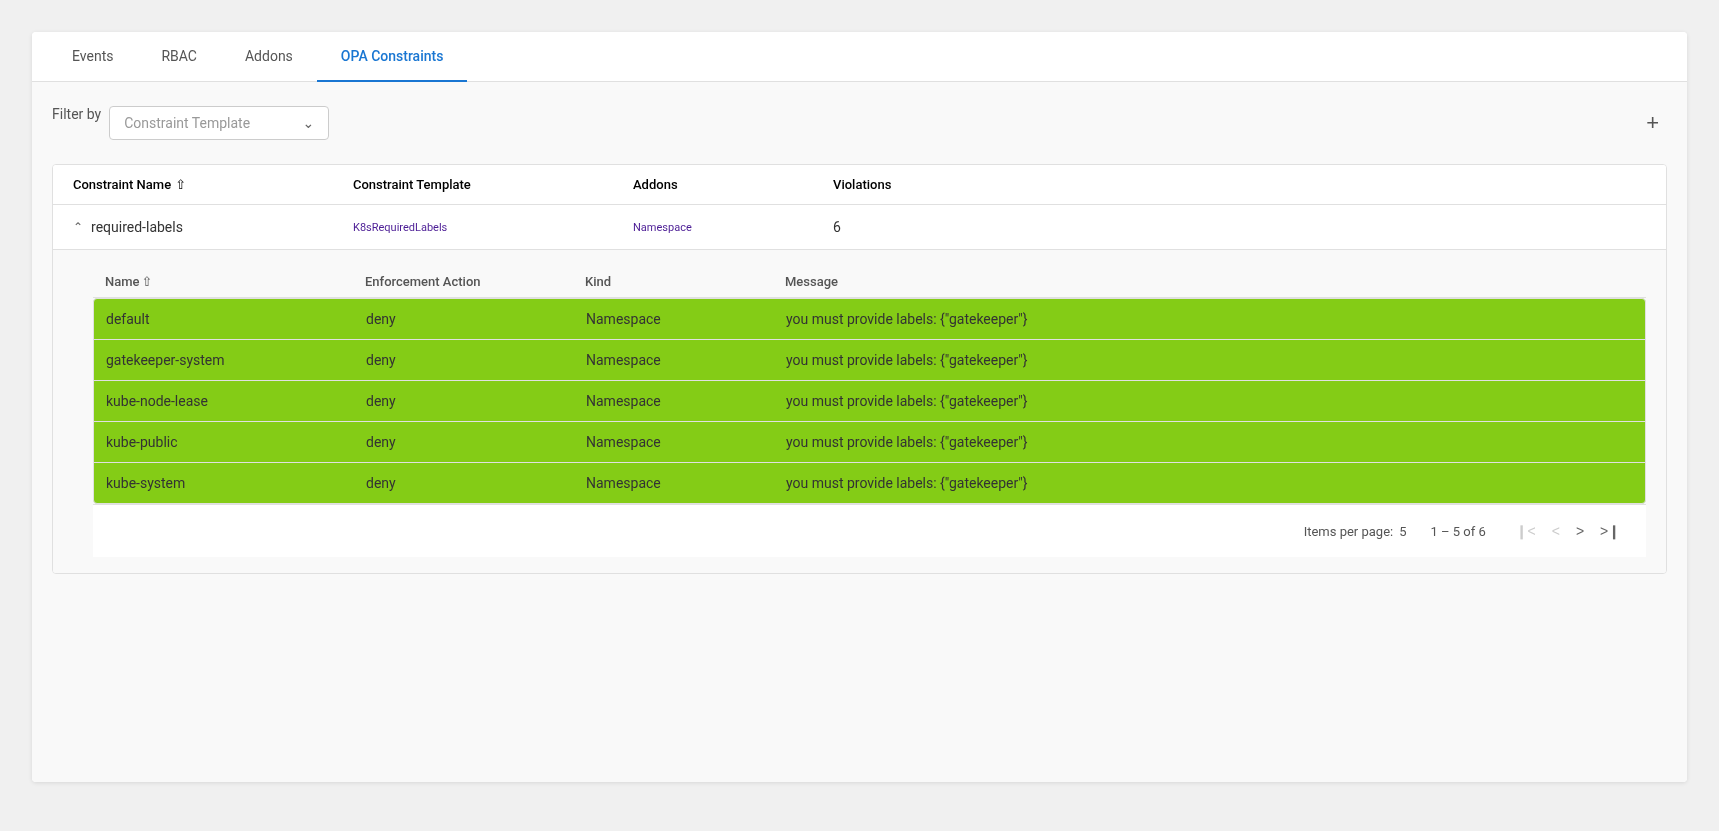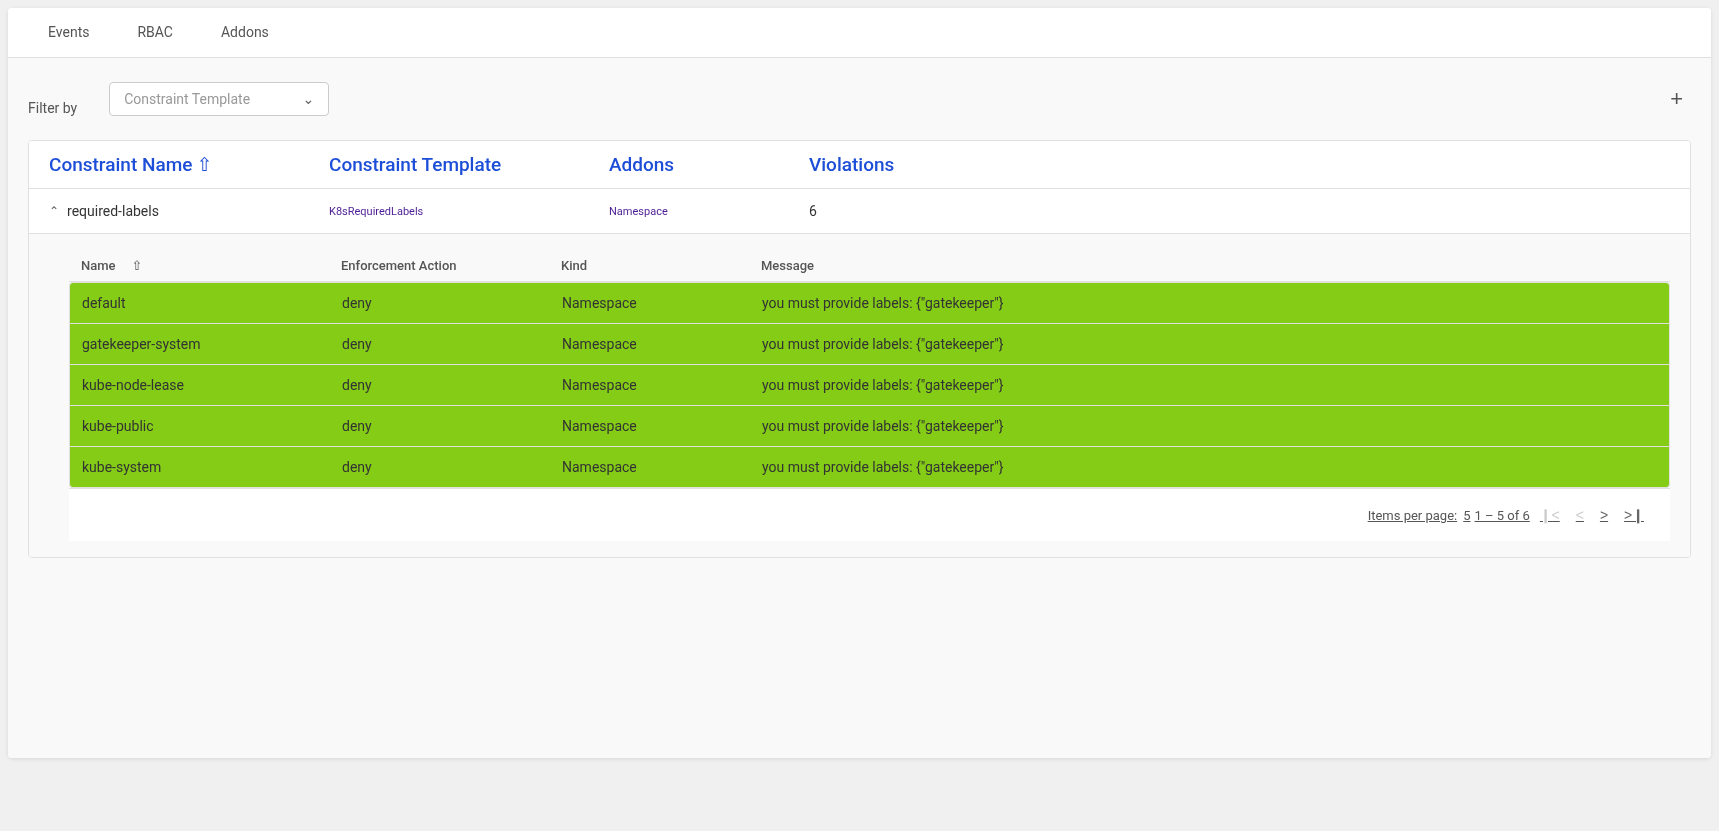--- a/index.html
+++ b/index.html
@@ -4,21 +4,21 @@
   <style>
     * { box-sizing: border-box; margin: 0; padding: 0; }
     body {
       font-family: -apple-system, BlinkMacSystemFont, 'Segoe UI', Roboto, sans-serif;
       background: #f0f0f0;
       color: #333;
       font-size: 14px;
     }
     .page-wrapper {
       background: #fff;
-      margin: 8px;
+      margin: 32px;
       border-radius: 4px;
       box-shadow: 0 1px 4px rgba(0,0,0,0.1);
       overflow: hidden;
     }
     
     .tabs {
       display: flex;
       border-bottom: 1px solid #e0e0e0;
       background: #fff;
       padding: 0 16px;
@@ -45,22 +45,22 @@
     }
     
     .filter-bar {
       display: flex;
       align-items: center;
       justify-content: space-between;
       margin-bottom: 24px;
     }
     .filter-left {
       display: flex;
-      align-items: flex-end;
-      gap: 32px;
+      align-items: flex-start;
+      gap: 8px;
     }
     .filter-label {
       color: #555;
       font-size: 14px;
     }
     .filter-select {
       display: flex;
       align-items: center;
       border: 1px solid #ccc;
       border-radius: 4px;
@@ -94,22 +94,22 @@
     }
     
     .col-headers {
       display: grid;
       grid-template-columns: 280px 280px 200px 200px;
       padding: 12px 20px;
       border-bottom: 1px solid #e0e0e0;
       background: #fff;
     }
     .col-header {
-      font-size: 19px;
-      color: #1d4ed8;
+      font-size: 13px;
+      color: #000000;
       font-weight: 500;
       display: flex;
       align-items: center;
       gap: 4px;
     }
     
     .main-row {
       display: grid;
       grid-template-columns: 280px 280px 200px 200px;
       padding: 14px 20px;
@@ -146,21 +146,21 @@
       grid-template-columns: 260px 220px 200px 1fr;
       padding: 8px 12px;
       border-bottom: 1px solid #e0e0e0;
     }
     .sub-col-header {
       font-size: 13px;
       color: #555;
       font-weight: 500;
       display: flex;
       align-items: center;
-      gap: 16px;
+      gap: 2px;
     }
     .sub-table-inner {
       border: 1px solid #e0e0e0;
       border-radius: 4px;
       background: #84cc16;
       overflow: hidden;
     }
     .sub-row {
       display: grid;
       grid-template-columns: 260px 220px 200px 1fr;
@@ -172,26 +172,25 @@
     }
     .sub-row:last-child {
       border-bottom: none;
     }
     
     .pagination {
       display: flex;
       align-items: center;
       justify-content: flex-end;
       padding: 14px 20px;
-      gap: 4px;
+      gap: 24px;
       background: #fff;
       border-top: 1px solid #e0e0e0;
       font-size: 13px;
       color: #555;
-      text-decoration: underline;
     }
     .pagination-info {
       display: flex;
       align-items: center;
       gap: 6px;
     }
     .page-nav-btns {
       display: flex;
       align-items: center;
       gap: 4px;
@@ -212,20 +211,21 @@
   </style>
 </head>
 <body>
 
 <div class="page-wrapper">
 
   <div class="tabs">
     <div class="tab">Events</div>
     <div class="tab">RBAC</div>
     <div class="tab">Addons</div>
+    <div class="tab active">OPA Constraints</div>
   </div>
 
   <div class="content">
 
     <div class="filter-bar">
       <div class="filter-left">
         <span class="filter-label">Filter by</span>
         <div class="filter-select">
           <span>Constraint Template</span>
           <span class="chevron">⌄</span>

